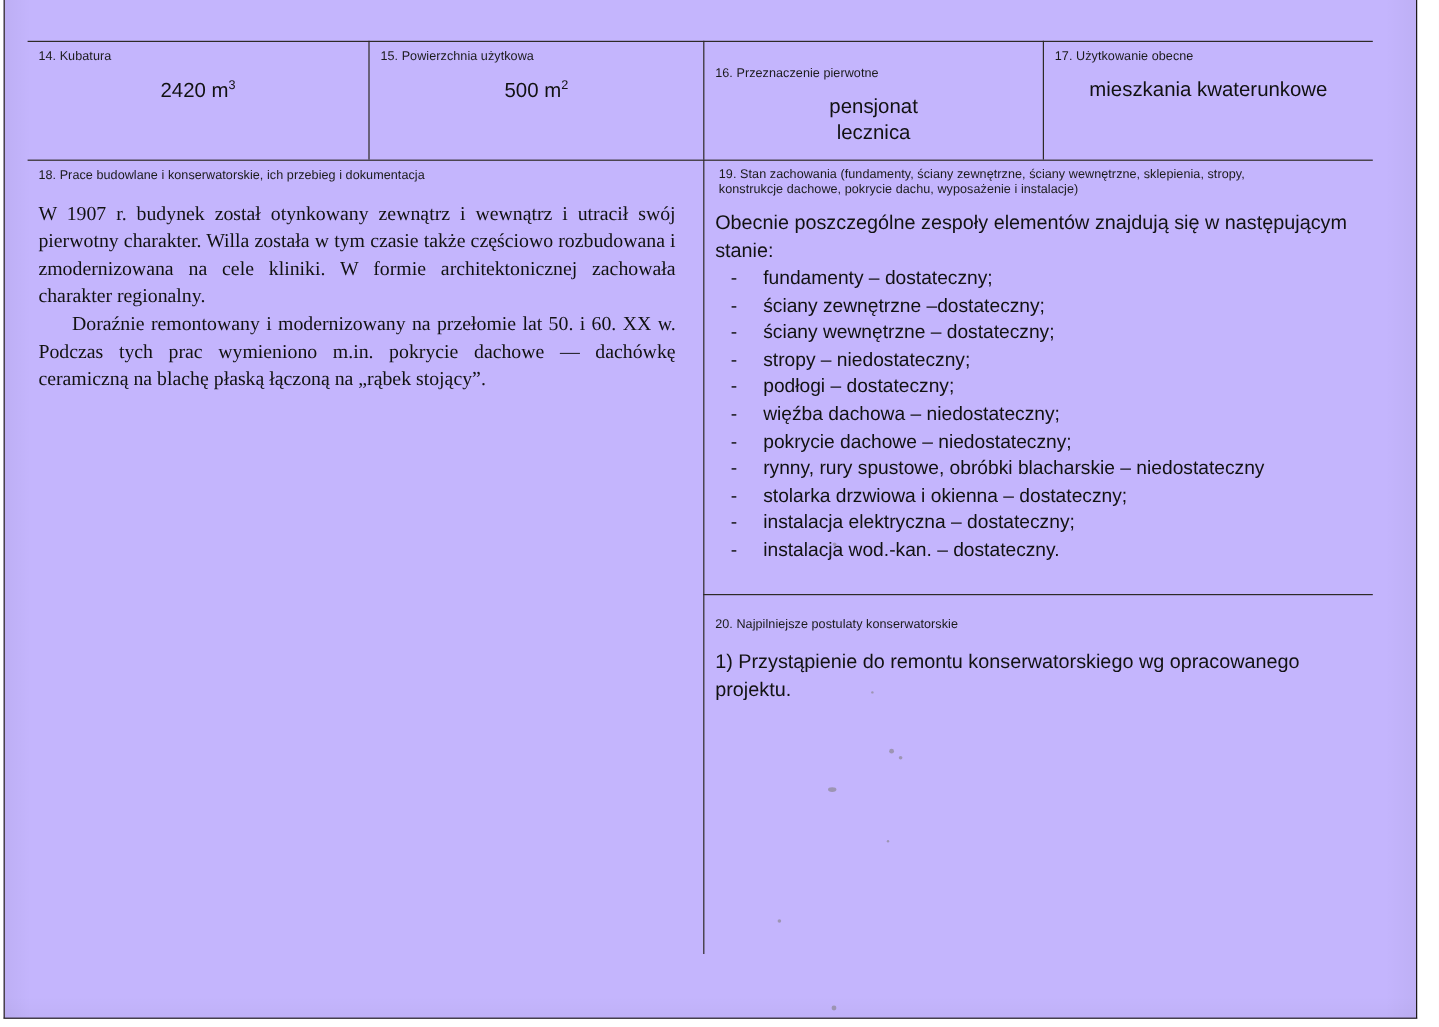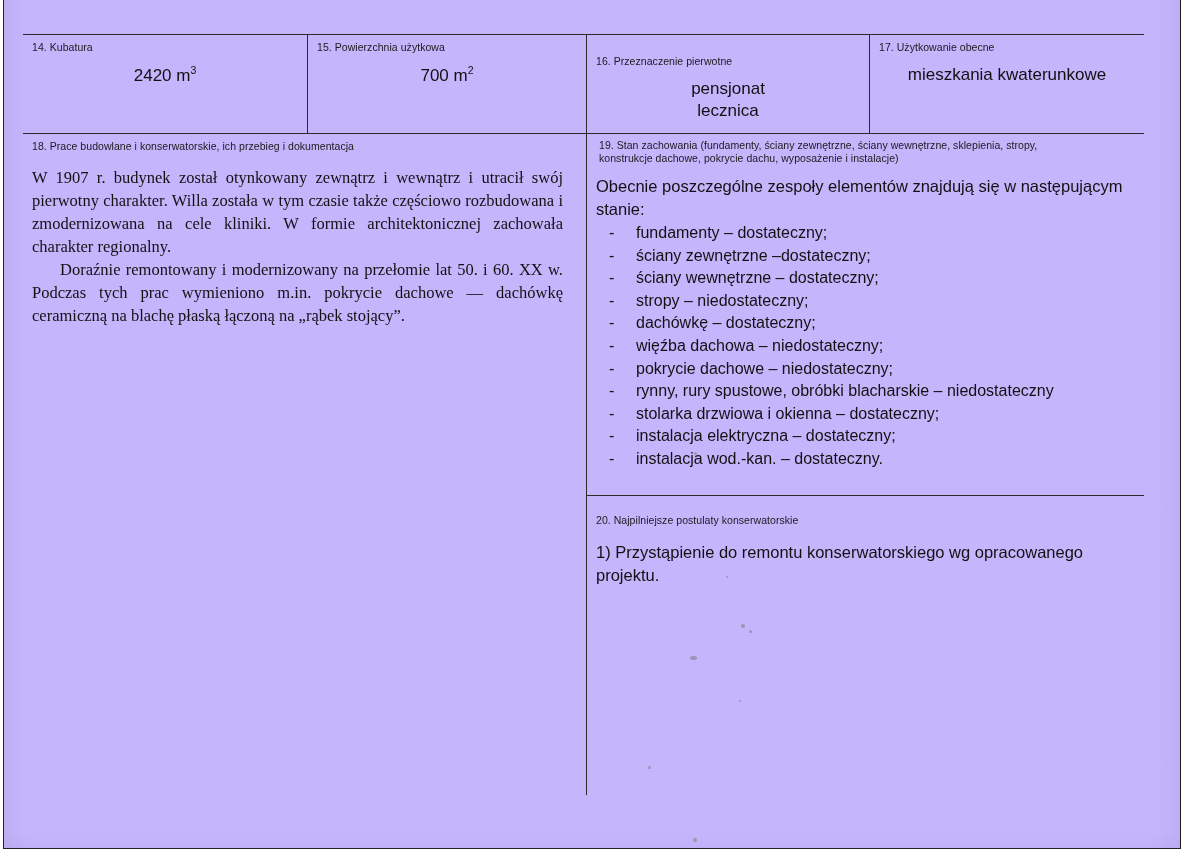--- a/index.html
+++ b/index.html
@@ -157,21 +157,21 @@
     <div class="cell" style="left:0px; top:1px; width:284px; height:98px;">
       <div class="field-label" style="position:absolute; left:9px; top:6px;">14. Kubatura</div>
       <div class="field-value-center" style="position:absolute; left:0px; top:30px; width:284px;">
         <span>2420 m</span><span class="sup">3</span>
       </div>
     </div>
 
     <div class="cell" style="left:285px; top:1px; width:278px; height:98px;">
       <div class="field-label" style="position:absolute; left:9px; top:6px;">15. Powierzchnia użytkowa</div>
       <div class="field-value-center" style="position:absolute; left:0px; top:30px; width:278px;">
-        <span>700 m</span><span class="sup">2</span>
+        <span>500 m</span><span class="sup">2</span>
       </div>
     </div>
 
     <div class="cell" style="left:564px; top:15px; width:282px; height:98px;">
       <div class="field-label" style="position:absolute; left:9px; top:6px;">16. Przeznaczenie pierwotne</div>
       <div class="field-value-center" style="position:absolute; left:0px; top:29px; width:282px;">
         <div>pensjonat</div>
         <div>lecznica</div>
       </div>
     </div>
@@ -197,21 +197,21 @@
         <div class="field-label">konstrukcje dachowe, pokrycie dachu, wyposażenie i instalacje)</div>
       </div>
 
       <div style="position:absolute; left:9px; top:41px; width:545px;">
         <div class="body-text" style="margin-bottom:1px;">Obecnie poszczególne zespoły elementów znajdują się w następującym stanie:</div>
         <ul class="cond-list">
           <li><span class="dash">-</span><span>fundamenty – dostateczny;</span></li>
           <li><span class="dash">-</span><span>ściany zewnętrzne –dostateczny;</span></li>
           <li><span class="dash">-</span><span>ściany wewnętrzne – dostateczny;</span></li>
           <li><span class="dash">-</span><span>stropy – niedostateczny;</span></li>
-          <li><span class="dash">-</span><span>dachówkę – dostateczny;</span></li>
+          <li><span class="dash">-</span><span>podłogi – dostateczny;</span></li>
           <li><span class="dash">-</span><span>więźba dachowa – niedostateczny;</span></li>
           <li><span class="dash">-</span><span>pokrycie dachowe – niedostateczny;</span></li>
           <li><span class="dash">-</span><span>rynny, rury spustowe, obróbki blacharskie – niedostateczny</span></li>
           <li><span class="dash">-</span><span>stolarka drzwiowa i okienna – dostateczny;</span></li>
           <li><span class="dash">-</span><span>instalacja elektryczna – dostateczny;</span></li>
           <li><span class="dash">-</span><span>instalacja wod.-kan. – dostateczny.</span></li>
         </ul>
       </div>
     </div>
 

